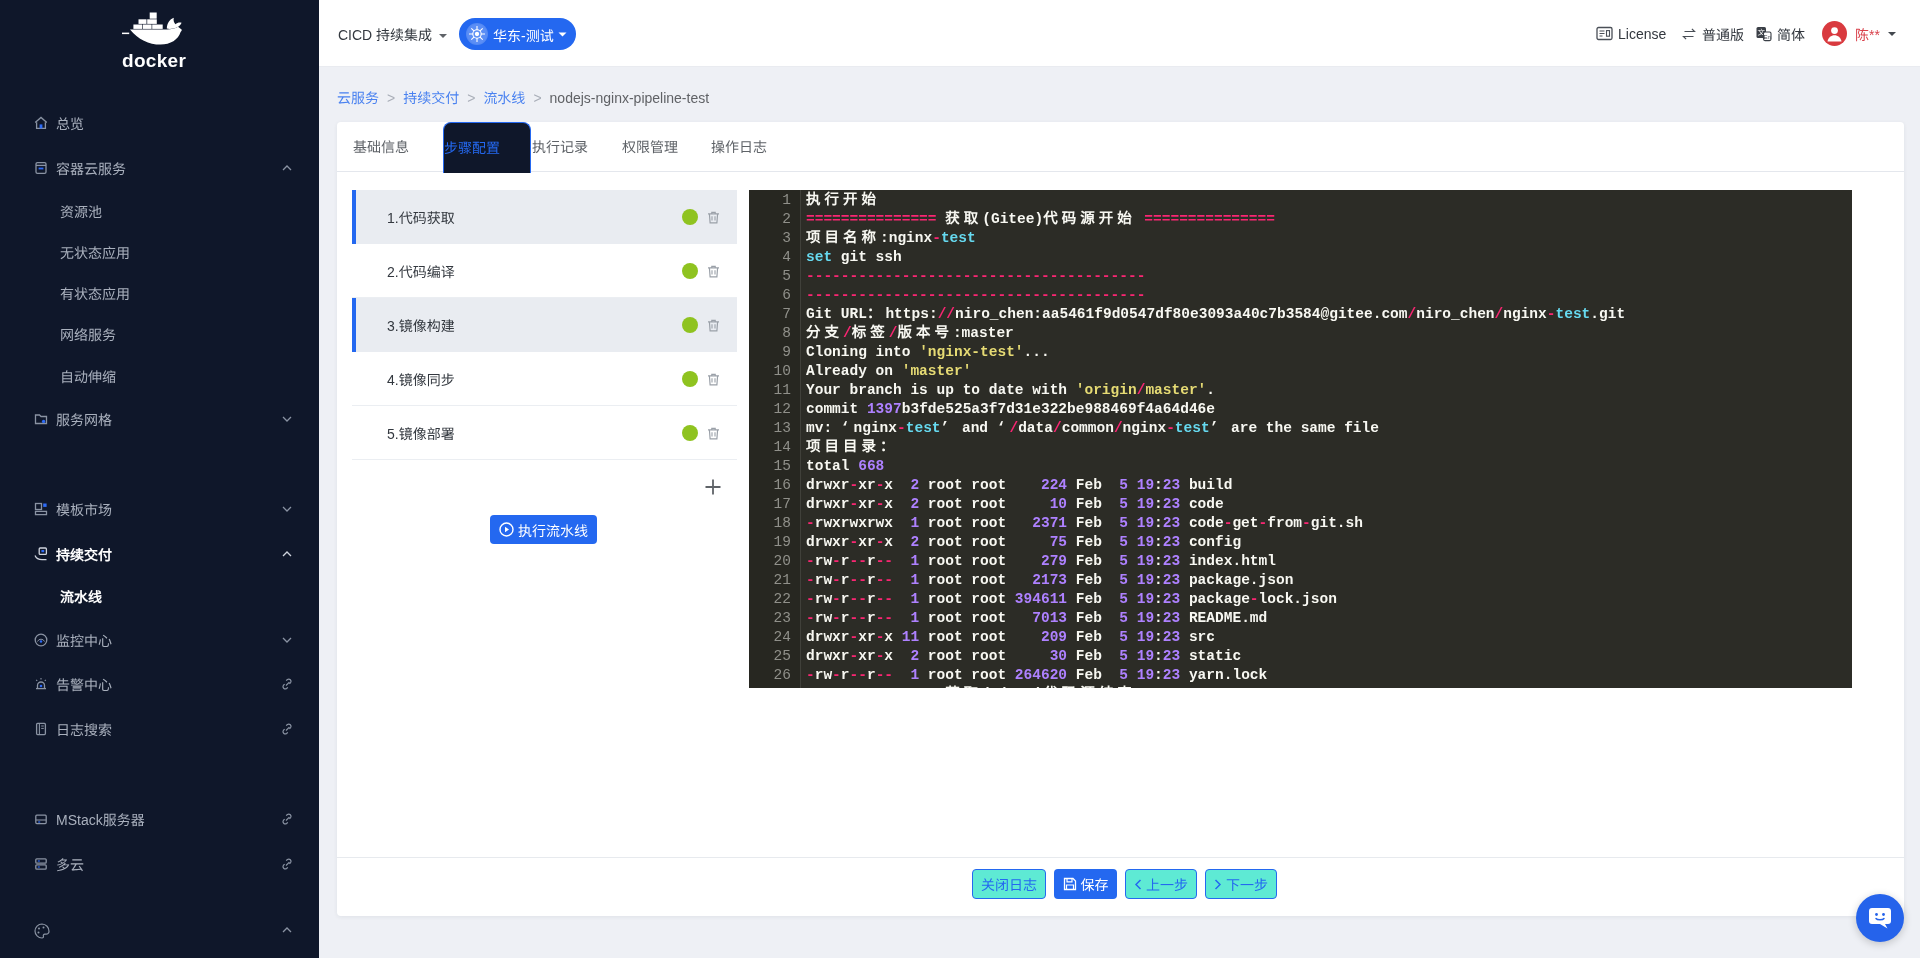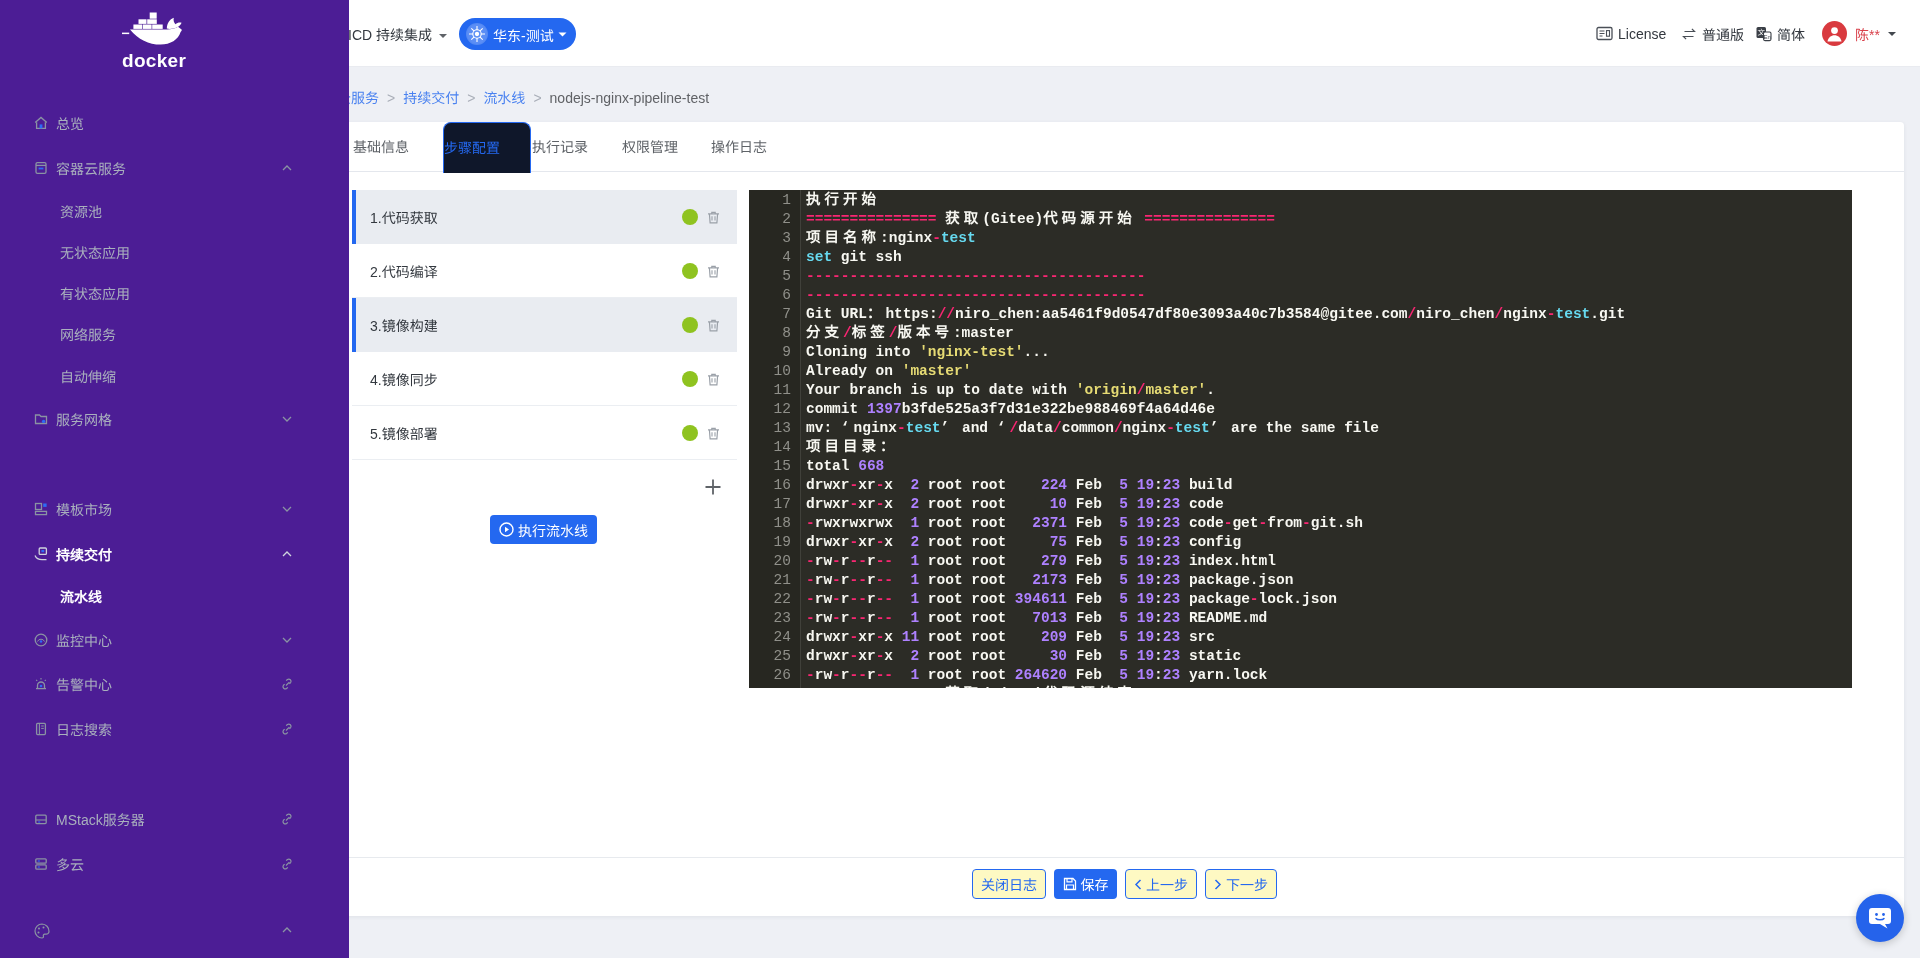--- a/index.html
+++ b/index.html
@@ -1,19 +1,19 @@
 <!DOCTYPE html>
 <html lang="zh-CN"><head>
 <meta charset="utf-8">
 <title>流水线</title>
 <style>
 *{margin:0;padding:0;box-sizing:border-box}
 html,body{width:1920px;height:958px;overflow:hidden;font-family:"Liberation Sans",sans-serif;background:#eef0f5}
 
-#sidebar{position:fixed;left:0;top:0;width:349px;height:958px;background:#4c1d95;z-index:30}
+#sidebar{position:fixed;left:0;top:0;width:319px;height:958px;background:#0f172a;z-index:30}
 .mi{position:absolute;left:0;width:319px;height:44px;display:flex;align-items:center;color:#a9b0bd;font-size:14px}
 .mi .ic{position:absolute;left:33px;width:16px;height:16px}
 .mi .tx{position:absolute;left:56px;white-space:nowrap}
 .mi .sub{left:60px}
 .mi .chev{position:absolute;left:280px;width:14px;height:14px}
 .mi.on{color:#fff;font-weight:bold}
 
 #topbar{position:fixed;left:319px;top:0;width:1601px;height:67px;background:#fff;border-bottom:1px solid #e9ebf0;z-index:20}
 #cicd{position:absolute;left:19px;top:24px;font-size:14px;color:#33383f}
 #pill{position:absolute;left:140px;top:18px;width:117px;height:32px;border-radius:16px;background:#2468f0;color:#fff;font-size:14px;font-weight:normal;display:flex;align-items:center}
@@ -27,35 +27,35 @@
 #card{position:fixed;left:337px;top:122px;width:1567px;height:794px;background:#fff;border-radius:4px;z-index:10;box-shadow:0 1px 4px rgba(31,45,61,.07)}
 
 #tabs{position:absolute;left:0;top:0;width:1567px;height:50px;border-bottom:1px solid #e4e7ed}
 .tab{position:absolute;top:0;height:50px;width:90px;line-height:50px;font-size:14px;color:#5f6368}
 .tab.act{color:#2468f0;background:#0f172a;border:1px solid #2468f0;border-bottom:none;border-radius:8px 8px 0 0;height:51px;z-index:2}
 
 #steps{position:absolute;left:15px;top:68px;width:385px}
 .step{position:relative;width:385px;height:54px;background:#fff;border-bottom:1px solid #ebeef2;font-size:14px;color:#33383f;display:flex;align-items:center}
 .step.hl{background:#e9ecf1;border-bottom:none}
 .step.hl:before{content:"";position:absolute;left:0;top:0;width:4px;height:54px;background:#2468f0}
-.step .nm{margin-left:18px}
+.step .nm{margin-left:35px}
 .step .dot{position:absolute;left:330px;top:19px;width:16px;height:16px;border-radius:50%;background:#8fc320}
 .step .tr{position:absolute;left:354px;top:20px;width:15px;height:15px}
 #plus{position:absolute;left:15px;top:354px;width:385px;height:30px}
 #plus svg{position:absolute;left:351px;top:1px}
 #runbtn{position:absolute;left:153px;top:393px;width:107px;height:29px;background:#2468f0;border-radius:4px;color:#fff;font-size:14px;display:flex;align-items:center;justify-content:center}
 
 #term{position:absolute;left:412px;top:68px;width:1103px;height:498px;background:#2c2c26;overflow:hidden;font-family:"Liberation Mono",monospace;font-weight:bold;font-size:14.5px;line-height:19px;white-space:pre}
 #gut{position:absolute;left:0;top:0;width:52px;height:513px;background:#272721;border-right:1px solid #40403a;color:#90908a;text-align:right;padding:1px 9px 0 0;font-weight:normal}
 #code{position:absolute;left:57px;top:1px;color:#f8f8f2}
 .pk{color:#f92672}.cy{color:#66d9ef}.yl{color:#e6db74}.pu{color:#ae81ff}
 .k{letter-spacing:4px}
 
 #foot{position:absolute;left:0;top:735px;width:1567px;border-top:1px solid #e7eaee;height:59px}
-.btn{position:absolute;top:11px;height:30px;border:1px solid #2468f0;border-radius:4px;background:#fef9c3;color:#2468f0;font-size:14px;display:flex;align-items:center;justify-content:center}
+.btn{position:absolute;top:11px;height:30px;border:1px solid #2468f0;border-radius:4px;background:#5eead4;color:#2468f0;font-size:14px;display:flex;align-items:center;justify-content:center}
 .btn.solid{background:#2468f0;color:#fff;border:none}
 
 #chat{position:fixed;left:1856px;top:894px;width:48px;height:48px;border-radius:50%;background:#2563eb;z-index:40;box-shadow:0 2px 8px rgba(0,0,0,.2)}
 </style>
 </head>
 <body>
 <div id="sidebar">
   <div style="position:absolute;left:122px;top:12px;width:60px;text-align:center">
     <svg width="60" height="36" viewBox="0 0 60 36">
       <g fill="#fff">

